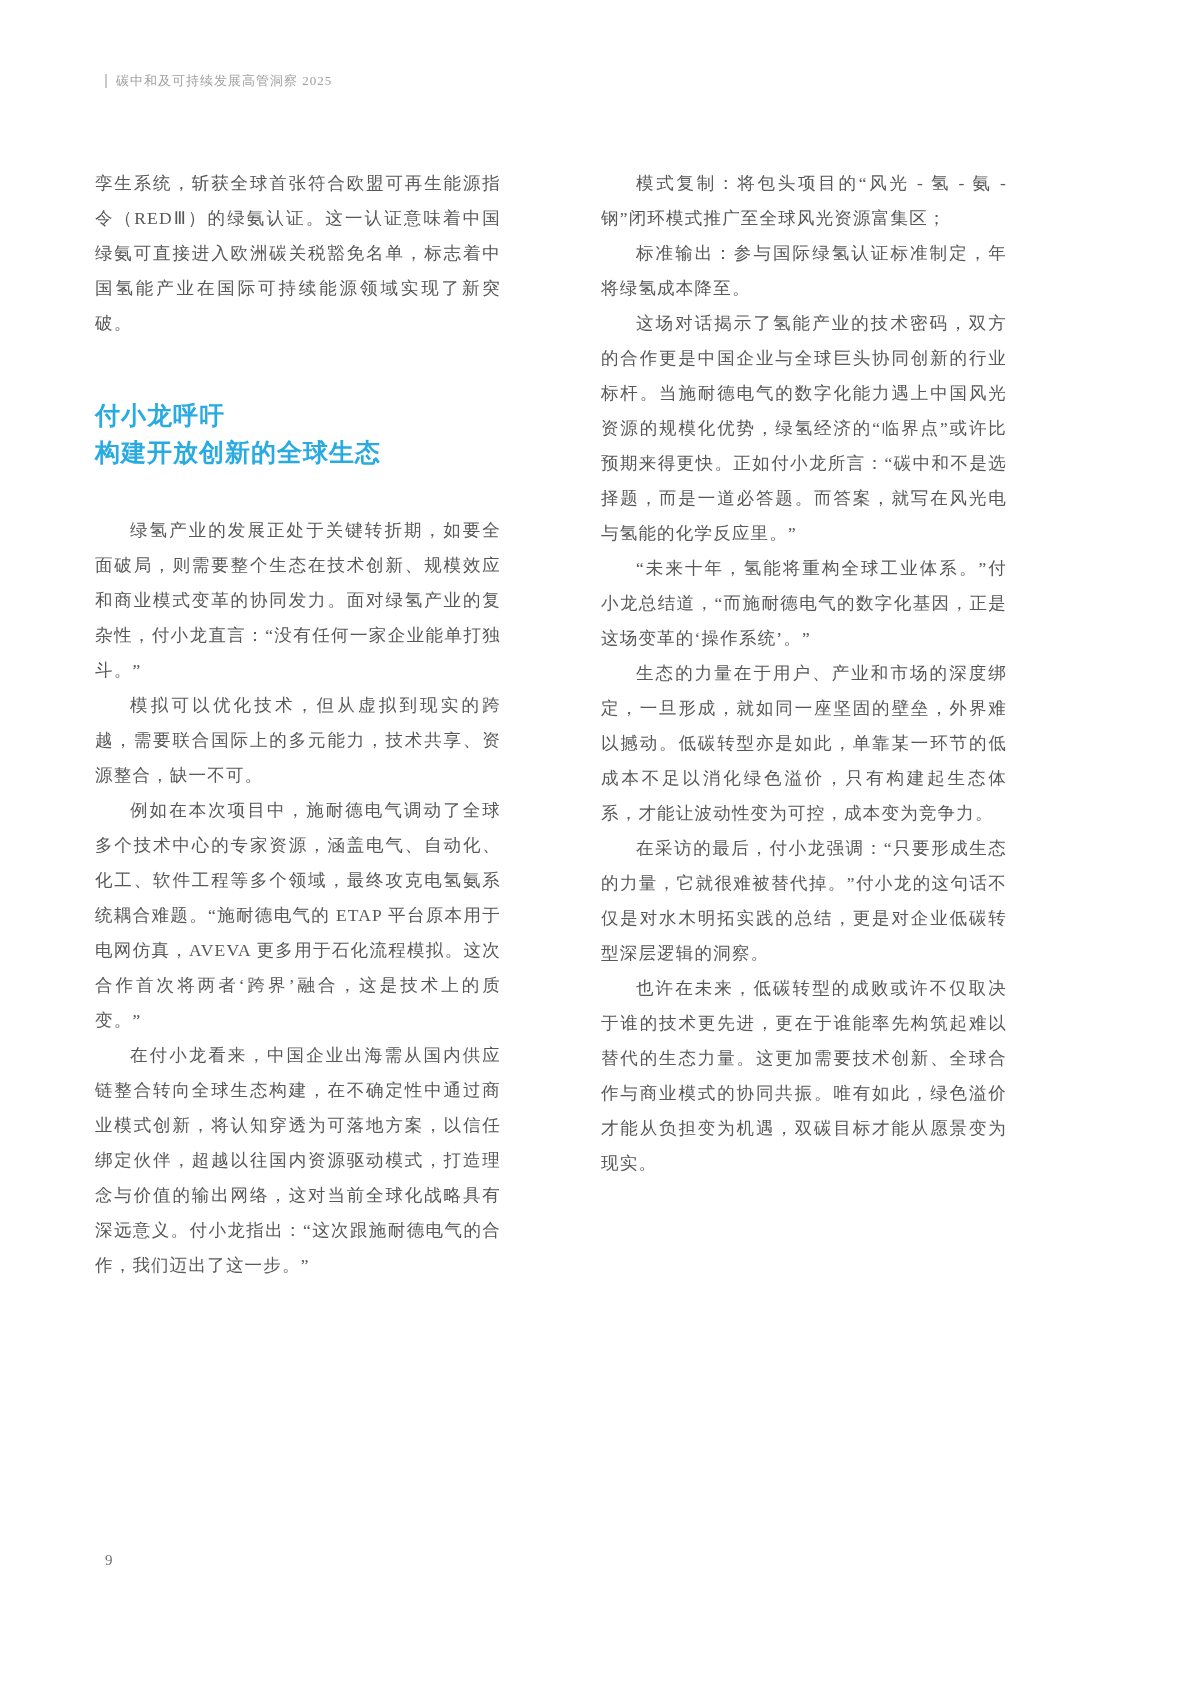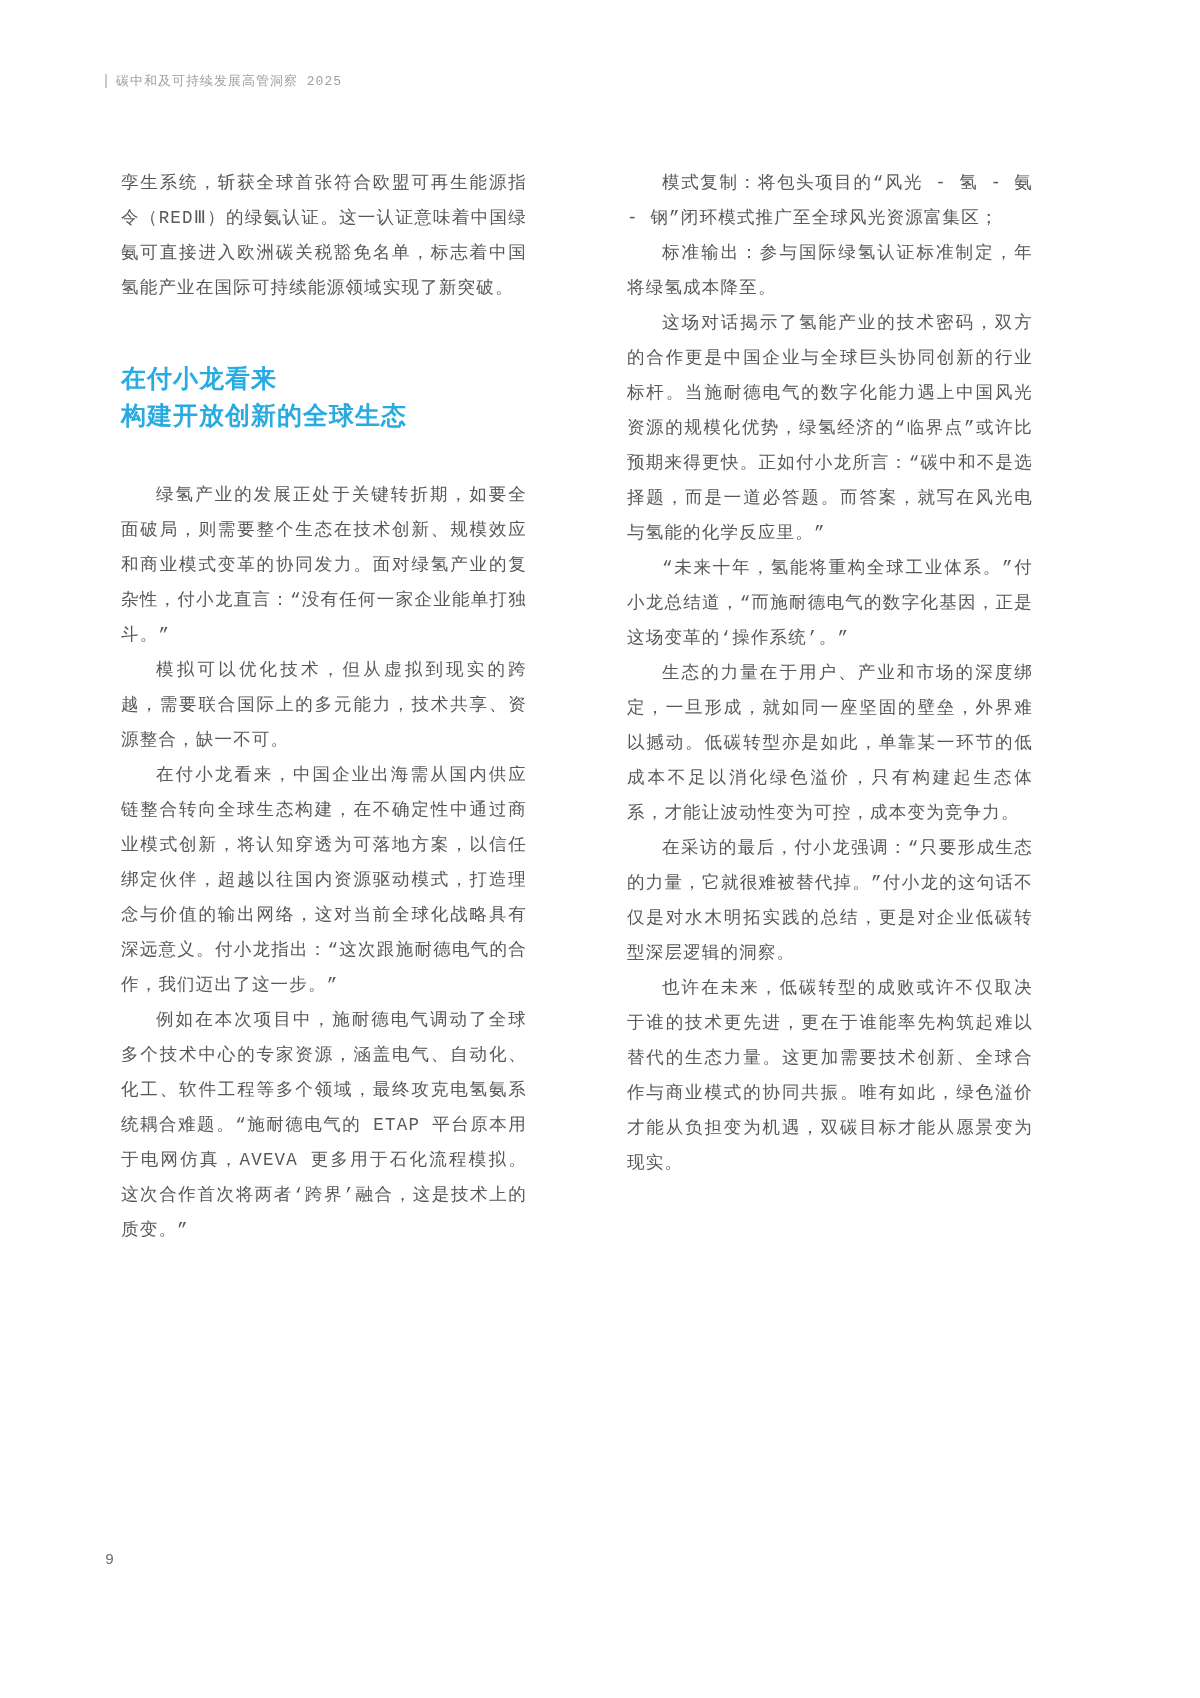--- a/index.html
+++ b/index.html
@@ -1,32 +1,32 @@
 <!DOCTYPE html>
 <html><head>
 <meta charset="utf-8">
 <style>
   html,body{margin:0;padding:0;background:#ffffff;}
   .page{
     position:relative;
     width:1200px;height:1698px;
     background:#ffffff;
-    font-family:Liberation Mono, monospace;
+    font-family:Liberation Serif, serif;
     overflow:hidden;
   }
   
   .hdr{
     position:absolute;left:105px;top:72px;
     display:flex;align-items:center;gap:9px;
     color:#9fa0a0;font-size:13px;letter-spacing:1px;
   }
   .hbar{display:inline-block;width:2px;height:14px;background:#c9caca;}
   
   .content{
-    position:absolute;left:121px;top:166px;
+    position:absolute;left:95px;top:166px;
     width:912px;
     display:flex;gap:100px;
   }
   .col{width:406px;}
   .para{
     margin:0;
     font-size:17.5px;
     line-height:35px;
     color:#595757;
     letter-spacing:1.2px;
@@ -57,28 +57,28 @@
   <header class="hdr">
     <span class="hbar"></span>
     <span>碳中和及可持续发展高管洞察 2025</span>
   </header>
 
   <main class="content">
 
     <section class="col">
       <p class="para no-indent">孪生系统，斩获全球首张符合欧盟可再生能源指令（REDⅢ）的绿氨认证。这一认证意味着中国绿氨可直接进入欧洲碳关税豁免名单，标志着中国氢能产业在国际可持续能源领域实现了新突破。</p>
       <h2 class="heading">
-        <span class="hl">在付小龙看来</span>
+        <span class="hl">付小龙呼吁</span>
         <span class="hl">构建开放创新的全球生态</span>
       </h2>
       <div>
           <p class="para">绿氢产业的发展正处于关键转折期，如要全面破局，则需要整个生态在技术创新、规模效应和商业模式变革的协同发力。面对绿氢产业的复杂性，付小龙直言：“没有任何一家企业能单打独斗。”</p>
           <p class="para">模拟可以优化技术，但从虚拟到现实的跨越，需要联合国际上的多元能力，技术共享、资源整合，缺一不可。</p>
+          <p class="para">例如在本次项目中，施耐德电气调动了全球多个技术中心的专家资源，涵盖电气、自动化、化工、软件工程等多个领域，最终攻克电氢氨系统耦合难题。“施耐德电气的 ETAP 平台原本用于电网仿真，AVEVA 更多用于石化流程模拟。这次合作首次将两者‘跨界’融合，这是技术上的质变。”</p>
           <p class="para">在付小龙看来，中国企业出海需从国内供应链整合转向全球生态构建，在不确定性中通过商业模式创新，将认知穿透为可落地方案，以信任绑定伙伴，超越以往国内资源驱动模式，打造理念与价值的输出网络，这对当前全球化战略具有深远意义。付小龙指出：“这次跟施耐德电气的合作，我们迈出了这一步。”</p>
-          <p class="para">例如在本次项目中，施耐德电气调动了全球多个技术中心的专家资源，涵盖电气、自动化、化工、软件工程等多个领域，最终攻克电氢氨系统耦合难题。“施耐德电气的 ETAP 平台原本用于电网仿真，AVEVA 更多用于石化流程模拟。这次合作首次将两者‘跨界’融合，这是技术上的质变。”</p>
         </div>
     </section>
 
     <section class="col">
       <div>
           <p class="para">模式复制：将包头项目的“风光 - 氢 - 氨 - 钢”闭环模式推广至全球风光资源富集区；</p>
           <p class="para">标准输出：参与国际绿氢认证标准制定，年将绿氢成本降至。</p>
           <p class="para">这场对话揭示了氢能产业的技术密码，双方的合作更是中国企业与全球巨头协同创新的行业标杆。当施耐德电气的数字化能力遇上中国风光资源的规模化优势，绿氢经济的“临界点”或许比预期来得更快。正如付小龙所言：“碳中和不是选择题，而是一道必答题。而答案，就写在风光电与氢能的化学反应里。”</p>
           <p class="para">“未来十年，氢能将重构全球工业体系。”付小龙总结道，“而施耐德电气的数字化基因，正是这场变革的‘操作系统’。”</p>
           <p class="para">生态的力量在于用户、产业和市场的深度绑定，一旦形成，就如同一座坚固的壁垒，外界难以撼动。低碳转型亦是如此，单靠某一环节的低成本不足以消化绿色溢价，只有构建起生态体系，才能让波动性变为可控，成本变为竞争力。</p>

